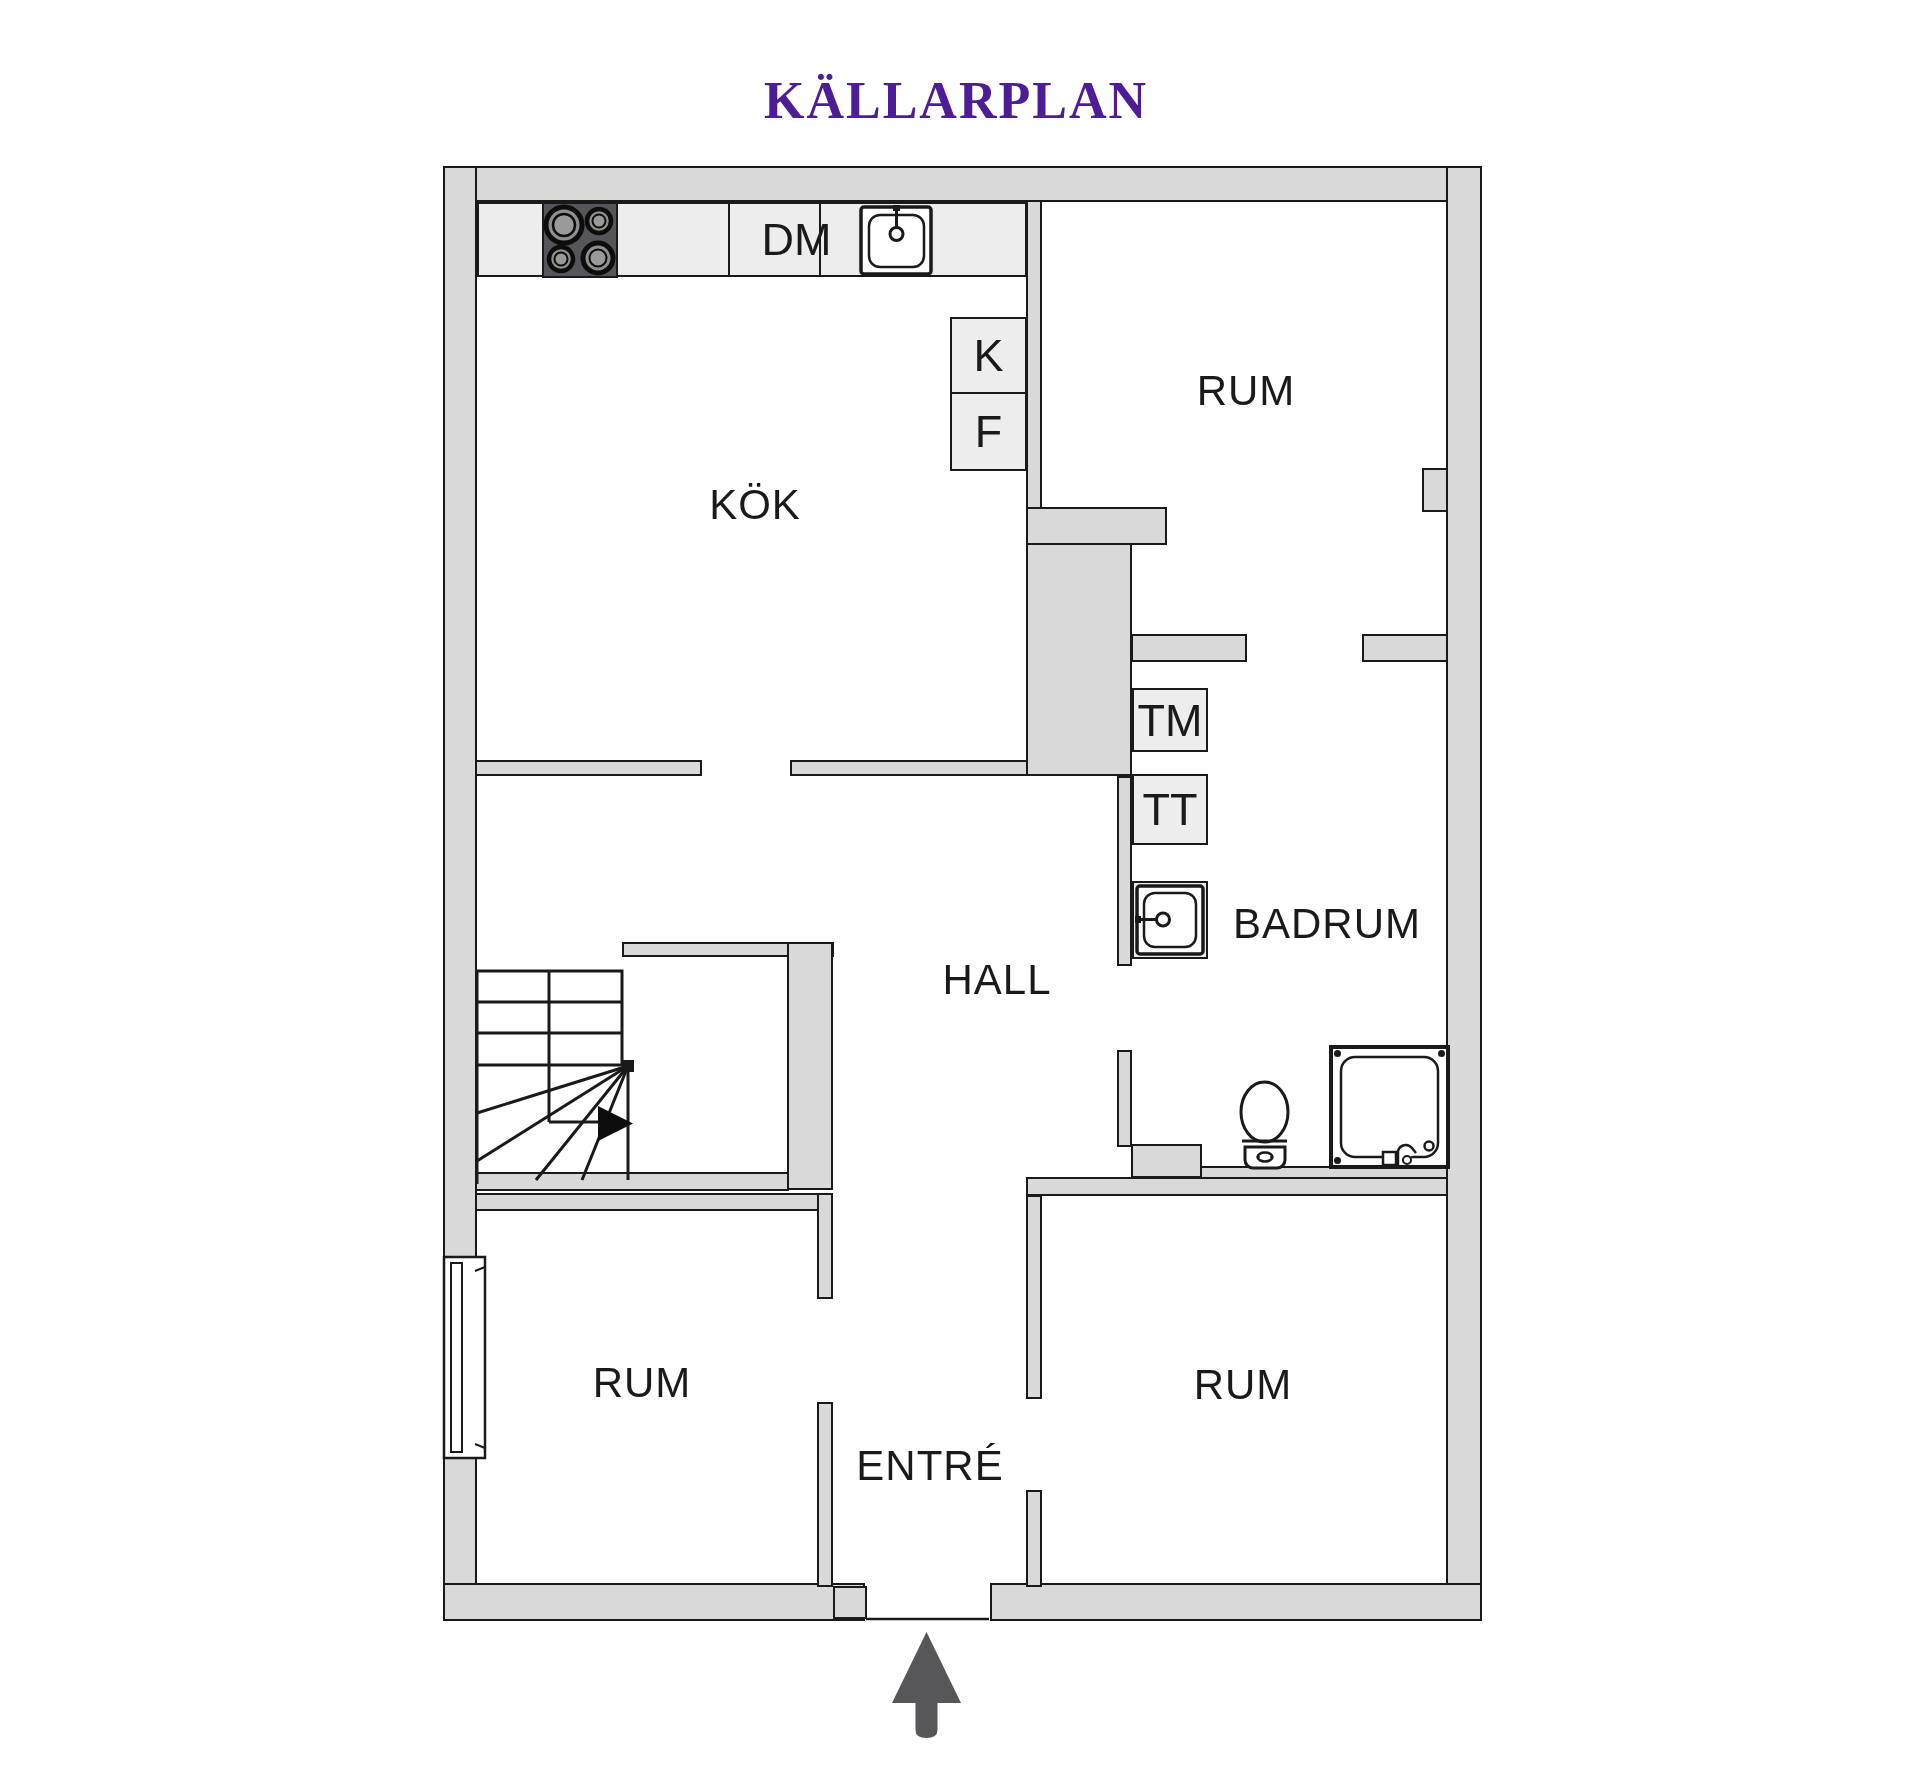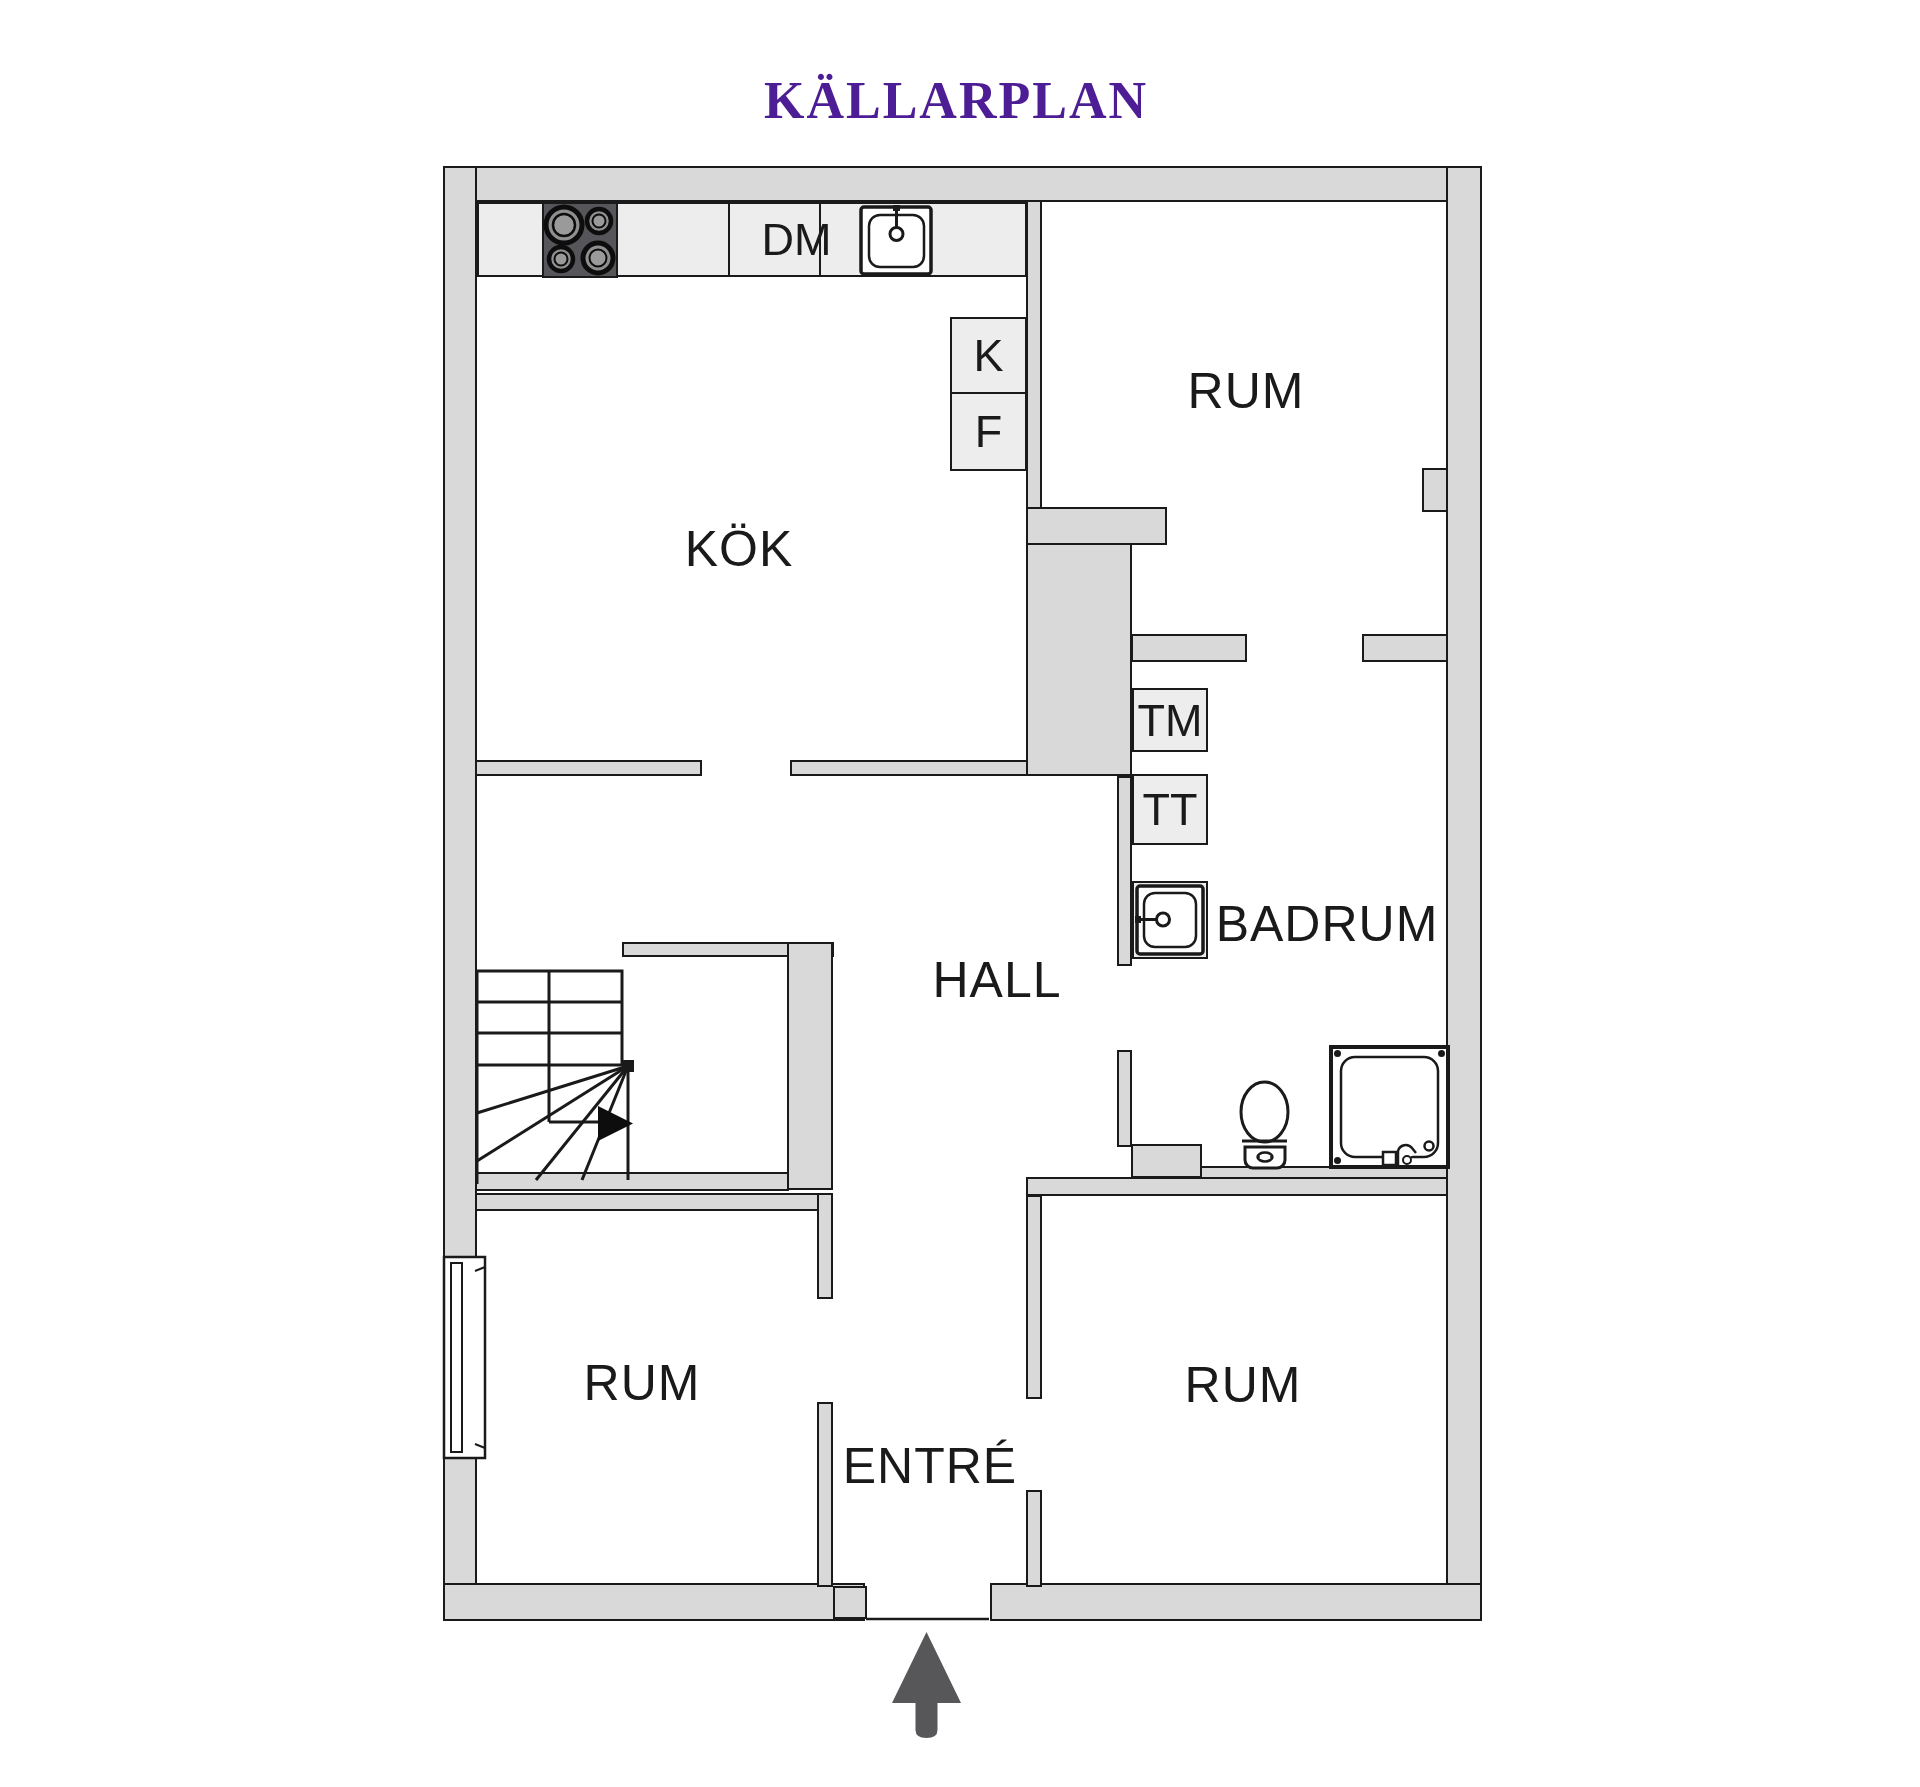--- a/index.html
+++ b/index.html
@@ -17,21 +17,21 @@
   }
   .wall{position:absolute;background:var(--wall);border:2px solid var(--line);box-sizing:border-box;}
   .fixture-box{
     position:absolute;background:var(--fixture);border:2px solid var(--line);box-sizing:border-box;
     display:flex;align-items:center;justify-content:center;
     font-size:45px;color:var(--line);line-height:1;
   }
   .stove-box{position:absolute;background:var(--stove);border:2px solid var(--line);box-sizing:border-box;}
   .room-label{
     position:absolute;transform:translate(-50%,-50%);
-    font-size:50px;letter-spacing:1px;white-space:nowrap;color:var(--line);
+    font-size:42px;letter-spacing:1px;white-space:nowrap;color:var(--line);
   }
   .plan-title{
     position:absolute;transform:translate(-50%,-50%);
     font-family:"Liberation Serif",serif;font-weight:bold;
     font-size:52px;letter-spacing:2px;white-space:nowrap;color:#4c1d95;
   }
   svg.overlay{position:absolute;left:0;top:0;pointer-events:none;}
 </style>
 </head>
 <body>
@@ -149,21 +149,21 @@
       <rect x="444" y="1257" width="41" height="201" stroke-width="2.5"></rect>
       <rect x="451" y="1263" width="11" height="189" stroke-width="2"></rect>
       <path d="M485,1267 l-10,4 M485,1448 l-10,-4" stroke-width="2" fill="none"></path>
     </g>
 
     <line x1="866" y1="1619" x2="989" y2="1619" stroke="#1a1a1a" stroke-width="2.5"></line>
 
     <path fill="#57575a" d="M926.5,1632 L961,1703 L937.5,1703 L937.5,1730 Q937.5,1738 926.5,1738 Q915.5,1738 915.5,1730 L915.5,1703 L892,1703 Z"></path>
   </svg>
 
-  <div class="room-label" style="left:739px;top:505px;margin-top:44px;">KÖK</div>
+  <div class="room-label" style="left:755px;top:505px;">KÖK</div>
   <div class="room-label" style="left:1246px;top:391px;">RUM</div>
   <div class="room-label" style="left:1327px;top:880px;margin-top:44px;">BADRUM</div>
   <div class="room-label" style="left:997px;top:980px;">HALL</div>
   <div class="room-label" style="left:642px;top:1383px;">RUM</div>
   <div class="room-label" style="left:1243px;top:1385px;">RUM</div>
   <div class="room-label" style="left:930px;top:1466px;">ENTRÉ</div>
 
 </div>
 
 </body></html>

